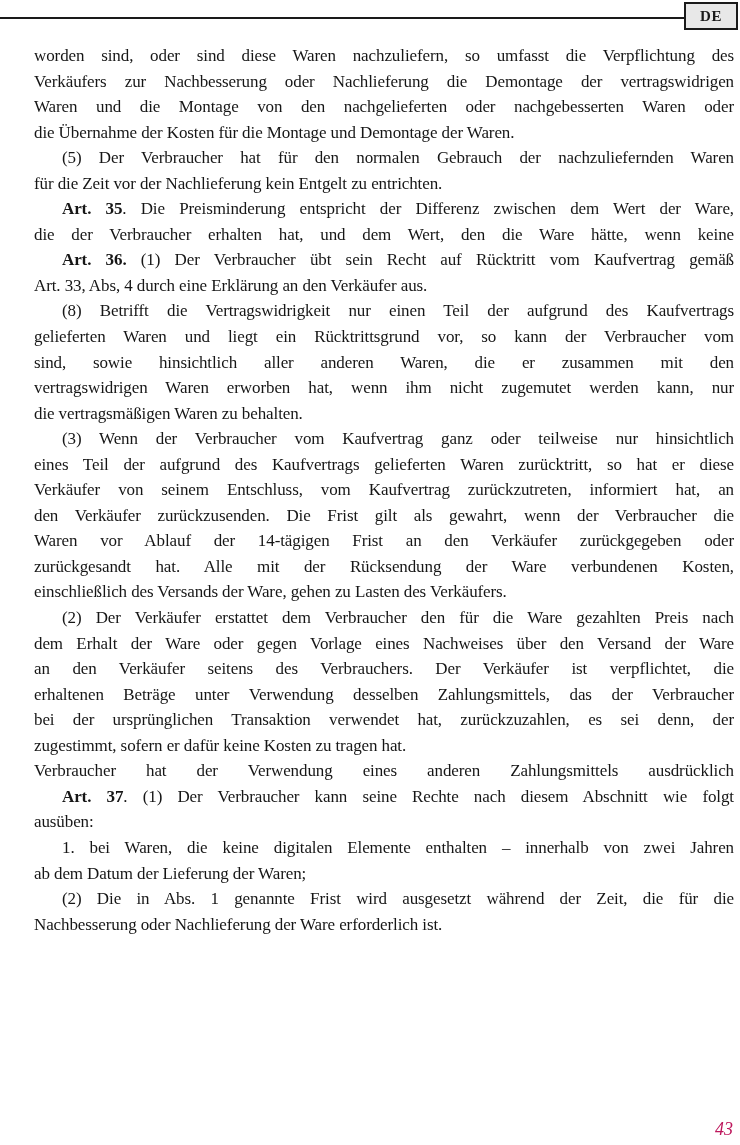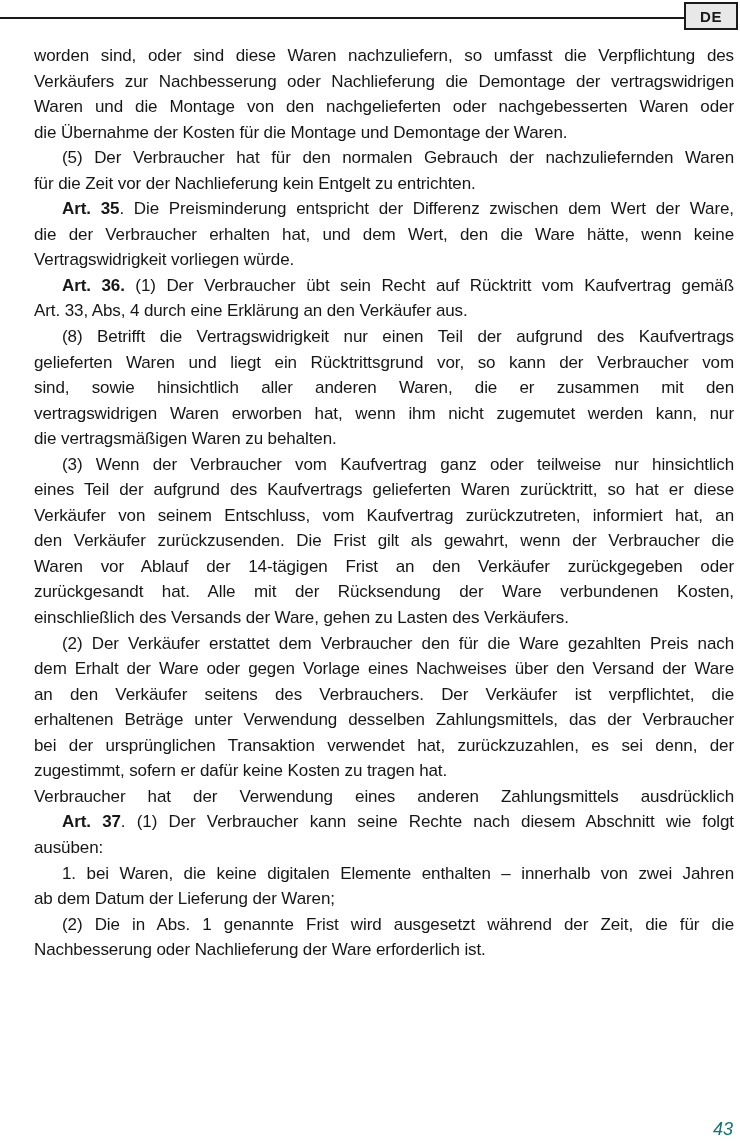--- a/index.html
+++ b/index.html
@@ -5,21 +5,21 @@
   html, body {
     margin: 0;
     padding: 0;
     background: #ffffff;
   }
   .page {
     position: relative;
     width: 740px;
     height: 1145px;
     background: #ffffff;
-    font-family: Liberation Sans, sans-serif;
+    font-family: Liberation Serif, serif;
     color: #161616;
     overflow: hidden;
   }
   .header-rule {
     position: absolute;
     left: 0;
     top: 17px;
     width: 685px;
     height: 2px;
     background: #1a1a1a;
@@ -67,41 +67,40 @@
   }
   .line b {
     font-weight: 700;
   }
   .page-number {
     position: absolute;
     top: 1119px;
     right: 7px;
     font-size: 18px;
     font-style: italic;
-    color: #0f766e;
+    color: #be185d;
   }
 </style>
 </head>
 <body>
 
 <div class="page">
   <div class="header-rule"></div>
   <div class="lang-badge">
     <span>DE</span>
   </div>
   <div class="text-body">
       <div class="line">worden sind, oder sind diese Waren nachzuliefern, so umfasst die Verpflichtung des</div>
       <div class="line">Verkäufers zur Nachbesserung oder Nachlieferung die Demontage der vertragswidrigen</div>
       <div class="line">Waren und die Montage von den nachgelieferten oder nachgebesserten Waren oder</div>
       <div class="line last">die Übernahme der Kosten für die Montage und Demontage der Waren.</div>
       <div class="line indent">(5) Der Verbraucher hat für den normalen Gebrauch der nachzuliefernden Waren</div>
       <div class="line last">für die Zeit vor der Nachlieferung kein Entgelt zu entrichten.</div>
       <div class="line indent"><b>Art. 35</b>. Die Preisminderung entspricht der Differenz zwischen dem Wert der Ware,</div>
       <div class="line">die der Verbraucher erhalten hat, und dem Wert, den die Ware hätte, wenn keine</div>
-      <div class="line last">Vertragswidrigkeit vorliegen würde.</div>
       <div class="line indent"><b>Art. 36.</b> (1) Der Verbraucher übt sein Recht auf Rücktritt vom Kaufvertrag gemäß</div>
       <div class="line last">Art. 33, Abs, 4 durch eine Erklärung an den Verkäufer aus.</div>
       <div class="line indent">(8) Betrifft die Vertragswidrigkeit nur einen Teil der aufgrund des Kaufvertrags</div>
       <div class="line">gelieferten Waren und liegt ein Rücktrittsgrund vor, so kann der Verbraucher vom</div>
       <div class="line">sind, sowie hinsichtlich aller anderen Waren, die er zusammen mit den</div>
       <div class="line">vertragswidrigen Waren erworben hat, wenn ihm nicht zugemutet werden kann, nur</div>
       <div class="line last">die vertragsmäßigen Waren zu behalten.</div>
       <div class="line indent">(3) Wenn der Verbraucher vom Kaufvertrag ganz oder teilweise nur hinsichtlich</div>
       <div class="line">eines Teil der aufgrund des Kaufvertrags gelieferten Waren zurücktritt, so hat er diese</div>
       <div class="line">Verkäufer von seinem Entschluss, vom Kaufvertrag zurückzutreten, informiert hat, an</div>

